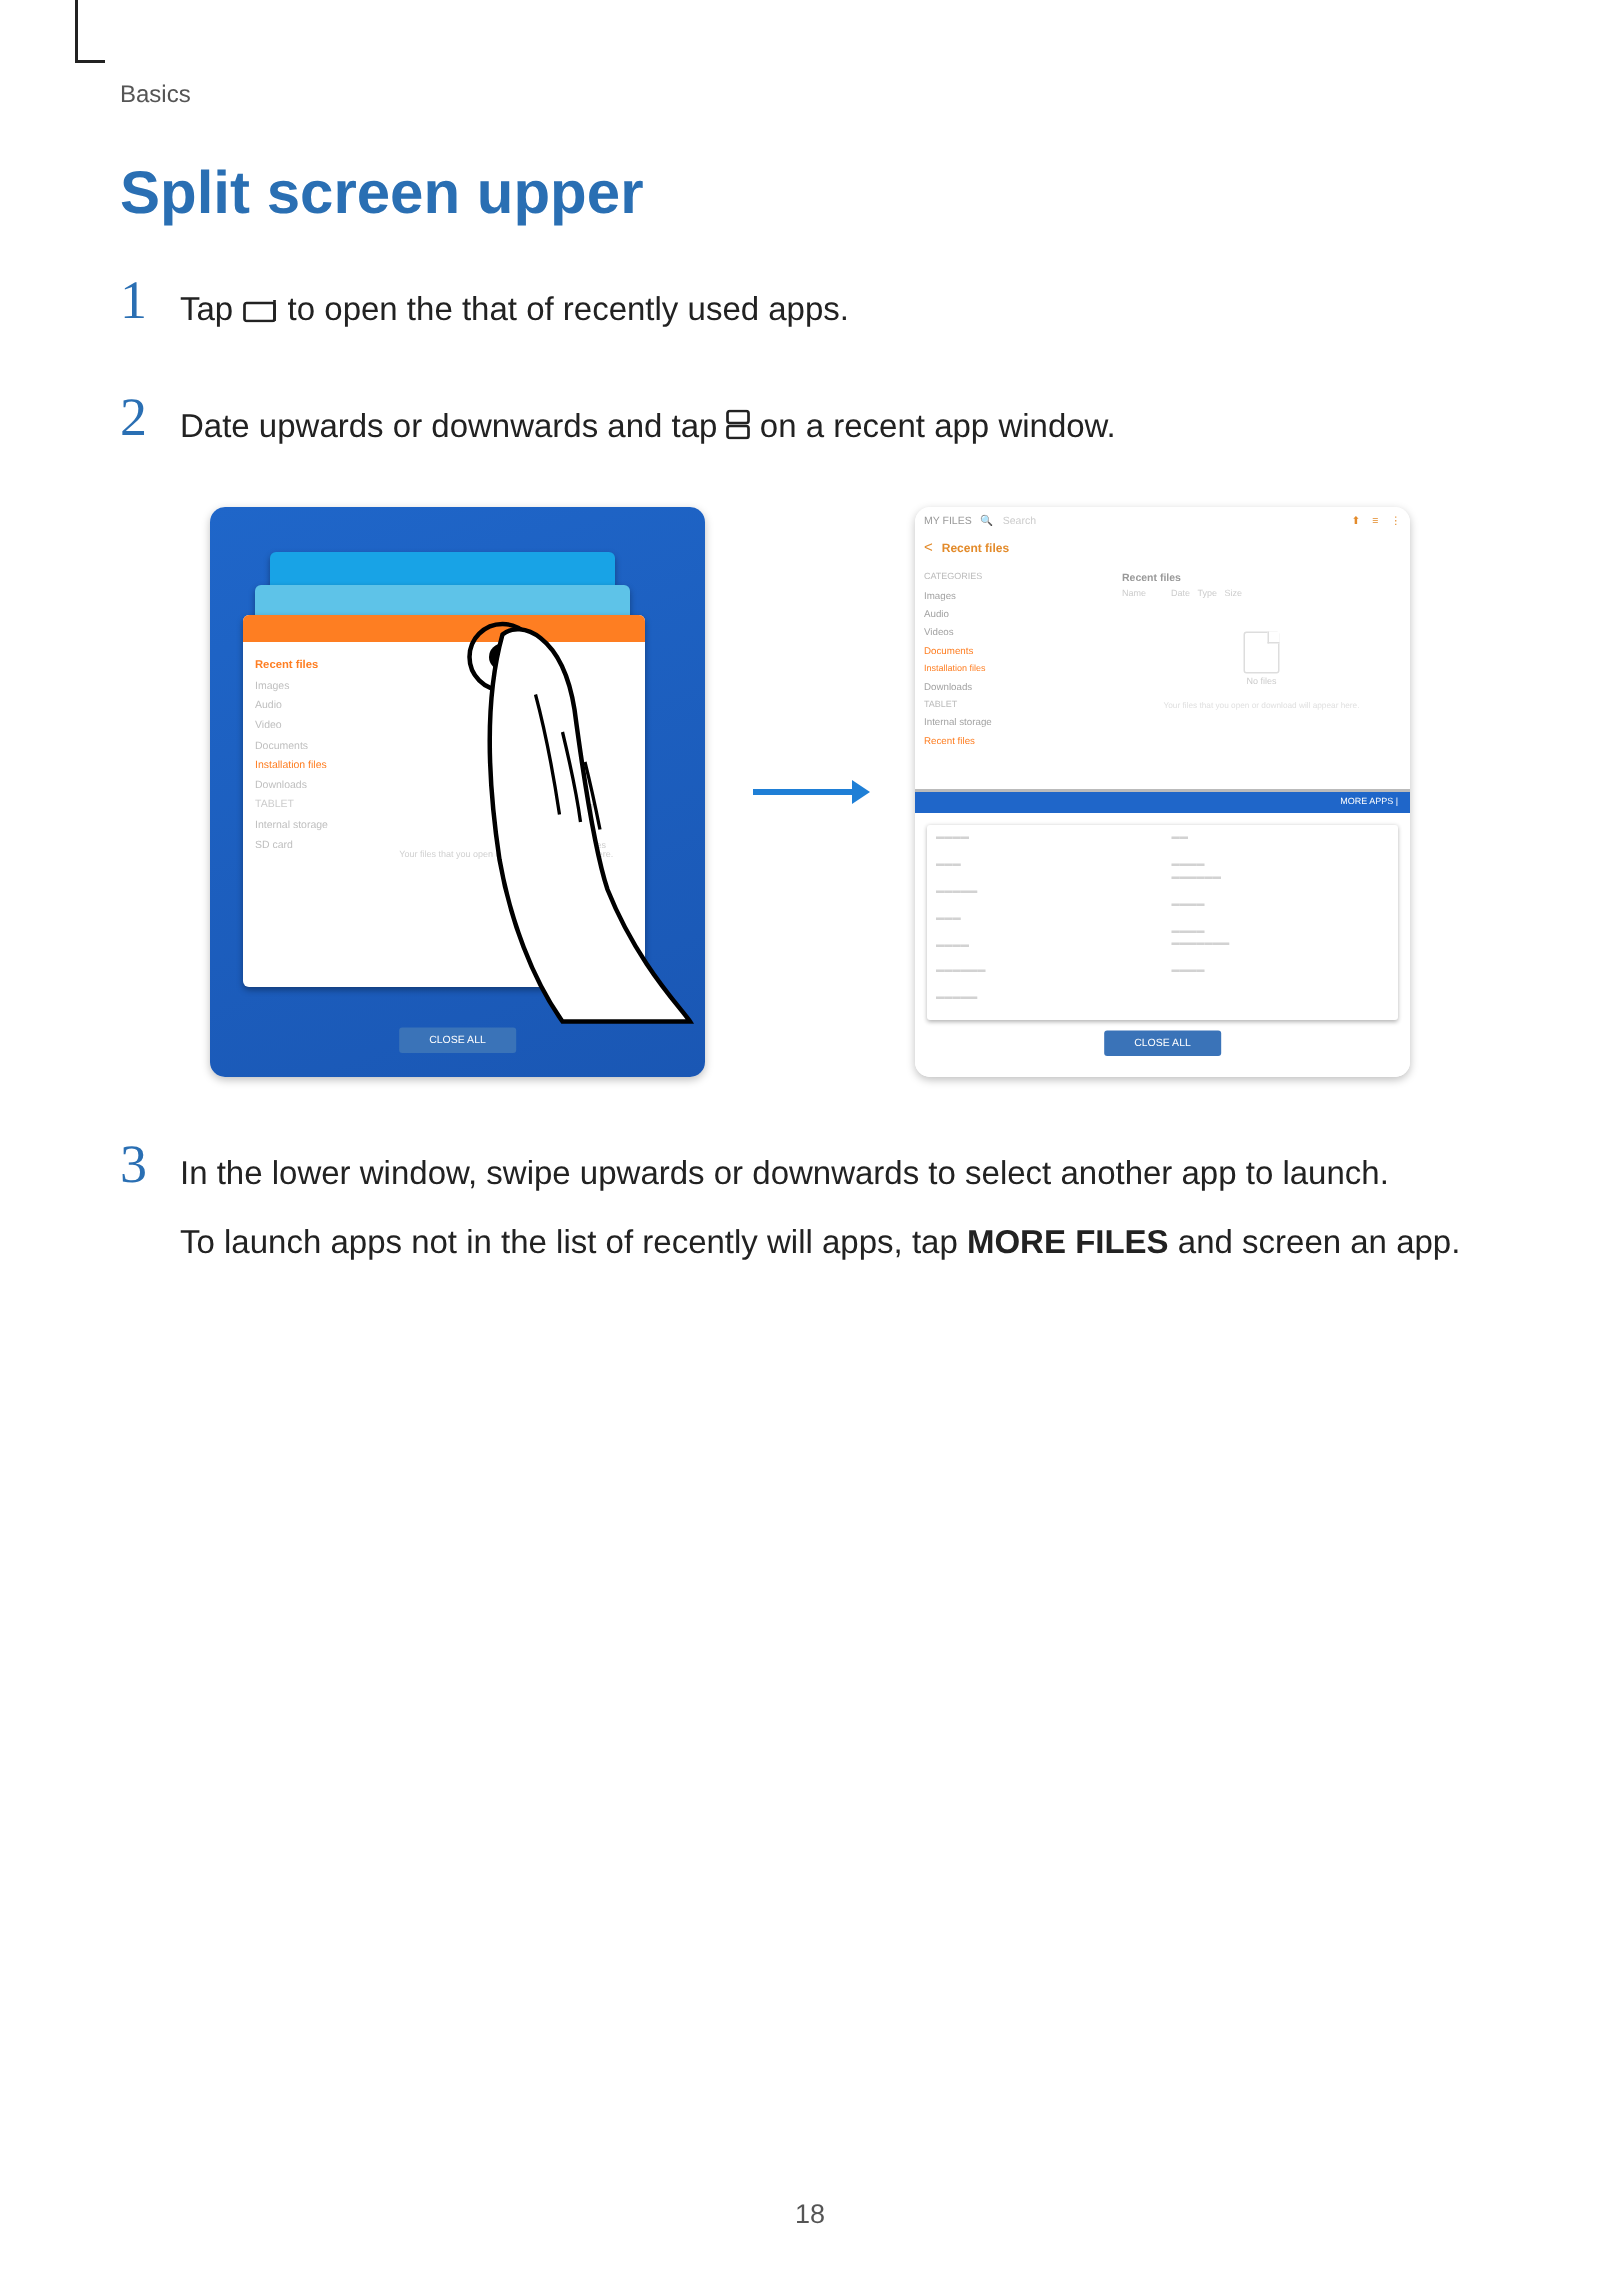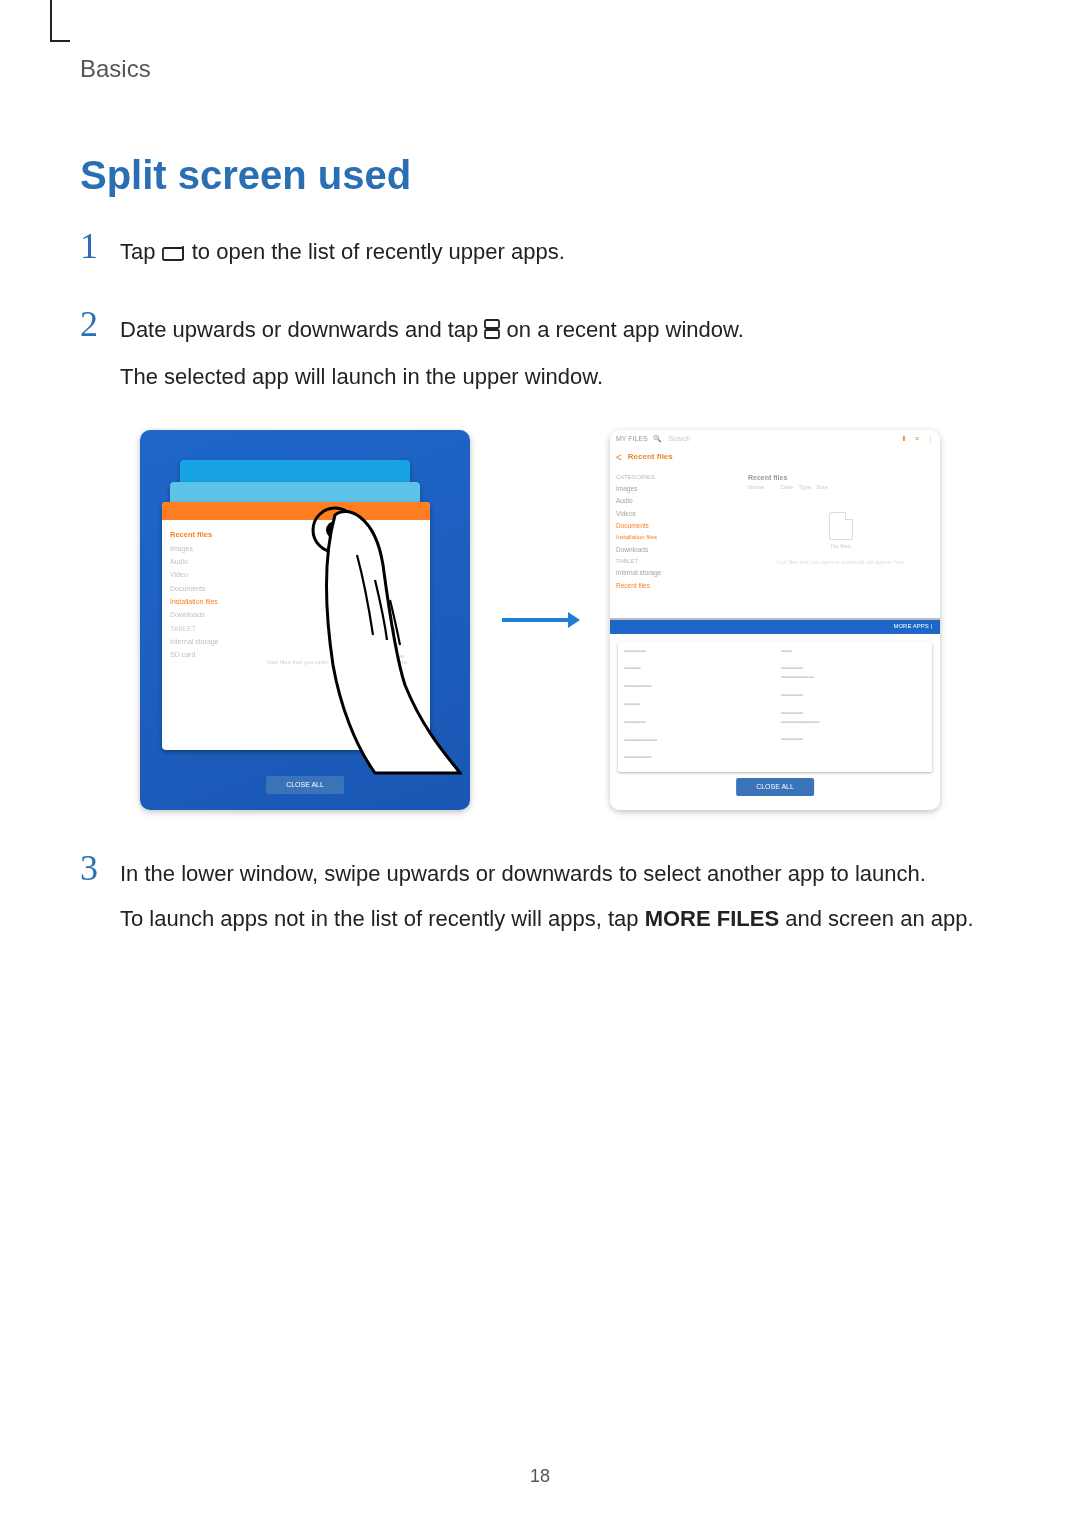--- a/index.html
+++ b/index.html
@@ -19,24 +19,24 @@
   .corner-mark {
     position: absolute;
     top: 0;
     left: 50px;
     width: 18px;
     height: 40px;
     border-left: 2px solid #222;
     border-bottom: 2px solid #222;
   }
   .breadcrumb {
-    font-size: 24px;
+    font-size: 16px;
     color: #555;
     margin-top: 10px;
-    margin-bottom: 70px;
+    margin-bottom: 34px;
   }
   .title {
     font-size: 40px;
     font-weight: bold;
     color: #2a6fb3;
     margin-bottom: 30px;
   }
   .step-list {
     font-size: 22px;
     line-height: 1.6;
@@ -181,54 +181,53 @@
   }
 </style>
 </head>
 <body>
 
 <div class="page">
   <div class="corner-mark"></div>
 
   <div class="breadcrumb">Basics</div>
 
-  <div class="title">Split screen used</div>
+  <div class="title">Split screen upper</div>
 
   <div class="step-list">
 
     <div class="step">
       <div class="step-num">1</div>
       <div class="step-body">
         <p>
           <span>Tap</span>
           <span class="inline-icon">
             <svg width="24" height="16" viewBox="0 0 24 16">
               <rect x="1" y="3" width="20" height="12" rx="1.5" fill="none" stroke="#222" stroke-width="1.8"></rect>
               <line x1="21" y1="1" x2="21" y2="15" stroke="#222" stroke-width="1.8"></line>
             </svg>
           </span>
-          <span>to open the list of recently upper apps.</span>
+          <span>to open the that of recently used apps.</span>
         </p>
       </div>
     </div>
 
     <div class="step">
       <div class="step-num">2</div>
       <div class="step-body">
         <p>
           <span>Date upwards or downwards and tap</span>
           <span class="inline-icon">
             <svg width="16" height="20" viewBox="0 0 16 20">
               <rect x="1" y="1" width="14" height="8" rx="1.5" fill="none" stroke="#222" stroke-width="1.8"></rect>
               <rect x="1" y="11" width="14" height="8" rx="1.5" fill="none" stroke="#222" stroke-width="1.8"></rect>
             </svg>
           </span>
           <span>on a recent app window.</span>
         </p>
-        <p>The selected app will launch in the upper window.</p>
       </div>
     </div>
 
     <div class="figure-row">
 
       <div class="tablet-frame tablet-a">
         <div class="overlap card1"></div>
         <div class="overlap card2"></div>
         <div class="overlap card3">
           <div class="card3-header"></div>

